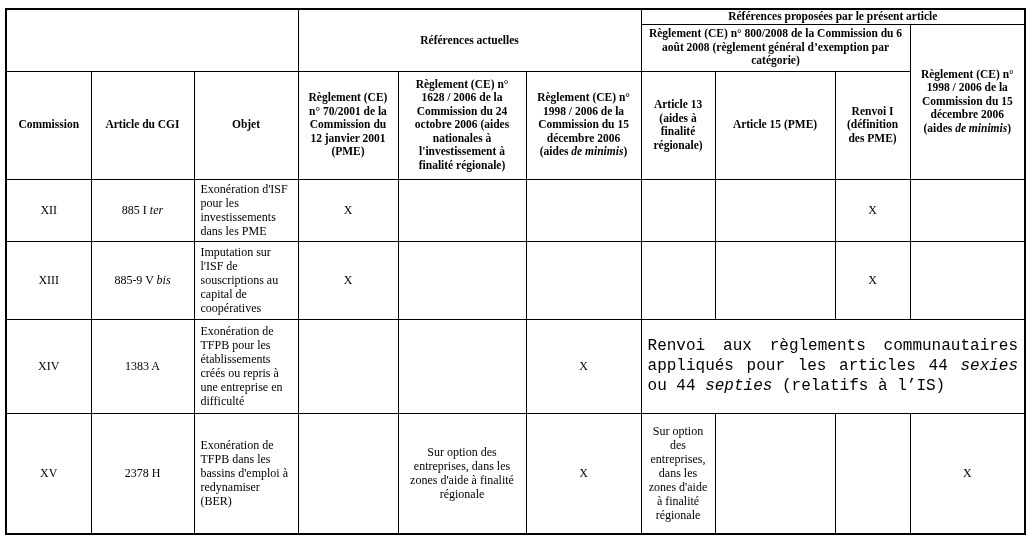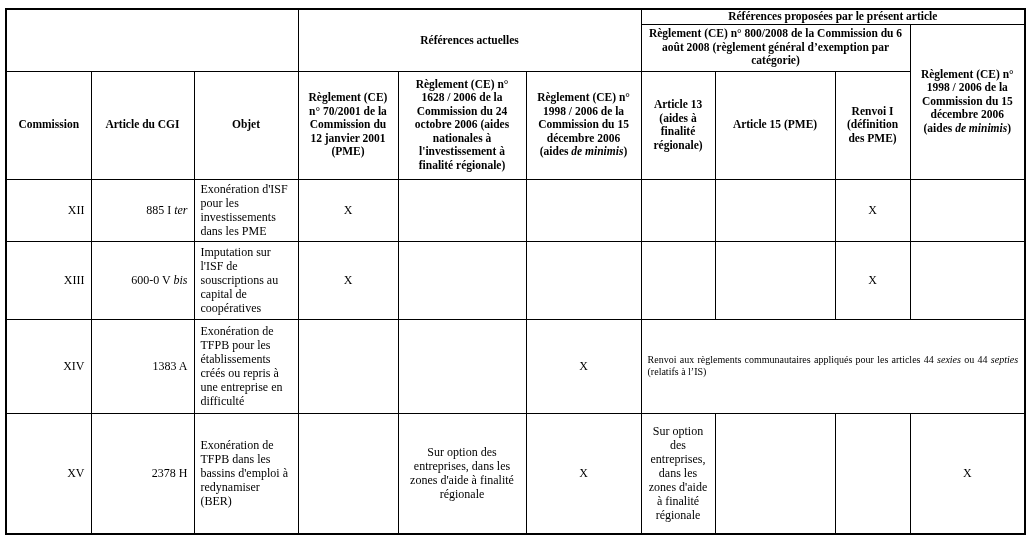--- a/index.html
+++ b/index.html
@@ -28,28 +28,28 @@
   td.hc {
     font-weight: bold;
     font-size: 11.5px;
     line-height: 1.18;
     text-align: center;
   }
   td.hc.pad { padding: 0 8px; }
   td.hl { text-align: center; padding: 1px 6px; }
   
   td.dc { font-size: 12px; line-height: 1.17; }
-  td.tleft { text-align: right; padding: 0 7px; }
+  td.tleft { text-align: center; padding: 0 7px; }
   td.objet { text-align: left; padding: 0 3px 0 5px; }
   td.xc { text-align: center; padding: 0 5px; }
   td.narrow { padding: 0 2px; }
   td.renvoi {
     text-align: justify;
     padding: 0 26px 0 8px;
-    font-size: 10px; line-height: 1.25;
+    font-size: 16px; line-height: 1.25; font-family: Liberation Mono, monospace;
   }
   td.blank { background: #ffffff; }
   i { font-style: italic; }
 </style>
 </head>
 <body>
 
 <div class="page">
   <table class="doc">
     <colgroup>
@@ -97,21 +97,21 @@
       <td class="dc xc"></td>
       <td class="dc xc"></td>
       <td class="dc xc"></td>
       <td class="dc xc"></td>
       <td class="dc xc">X</td>
       <td class="dc xc"></td>
     </tr>
 
     <tr style="height:78px">
       <td class="dc tleft">XIII</td>
-      <td class="dc tleft"><span>600-0 V </span><i>bis</i></td>
+      <td class="dc tleft"><span>885-9 V </span><i>bis</i></td>
       <td class="dc objet">Imputation sur l'ISF de souscriptions au capital de coopératives</td>
       <td class="dc xc">X</td>
       <td class="dc xc"></td>
       <td class="dc xc"></td>
       <td class="dc xc"></td>
       <td class="dc xc"></td>
       <td class="dc xc">X</td>
       <td class="dc xc"></td>
     </tr>
 

